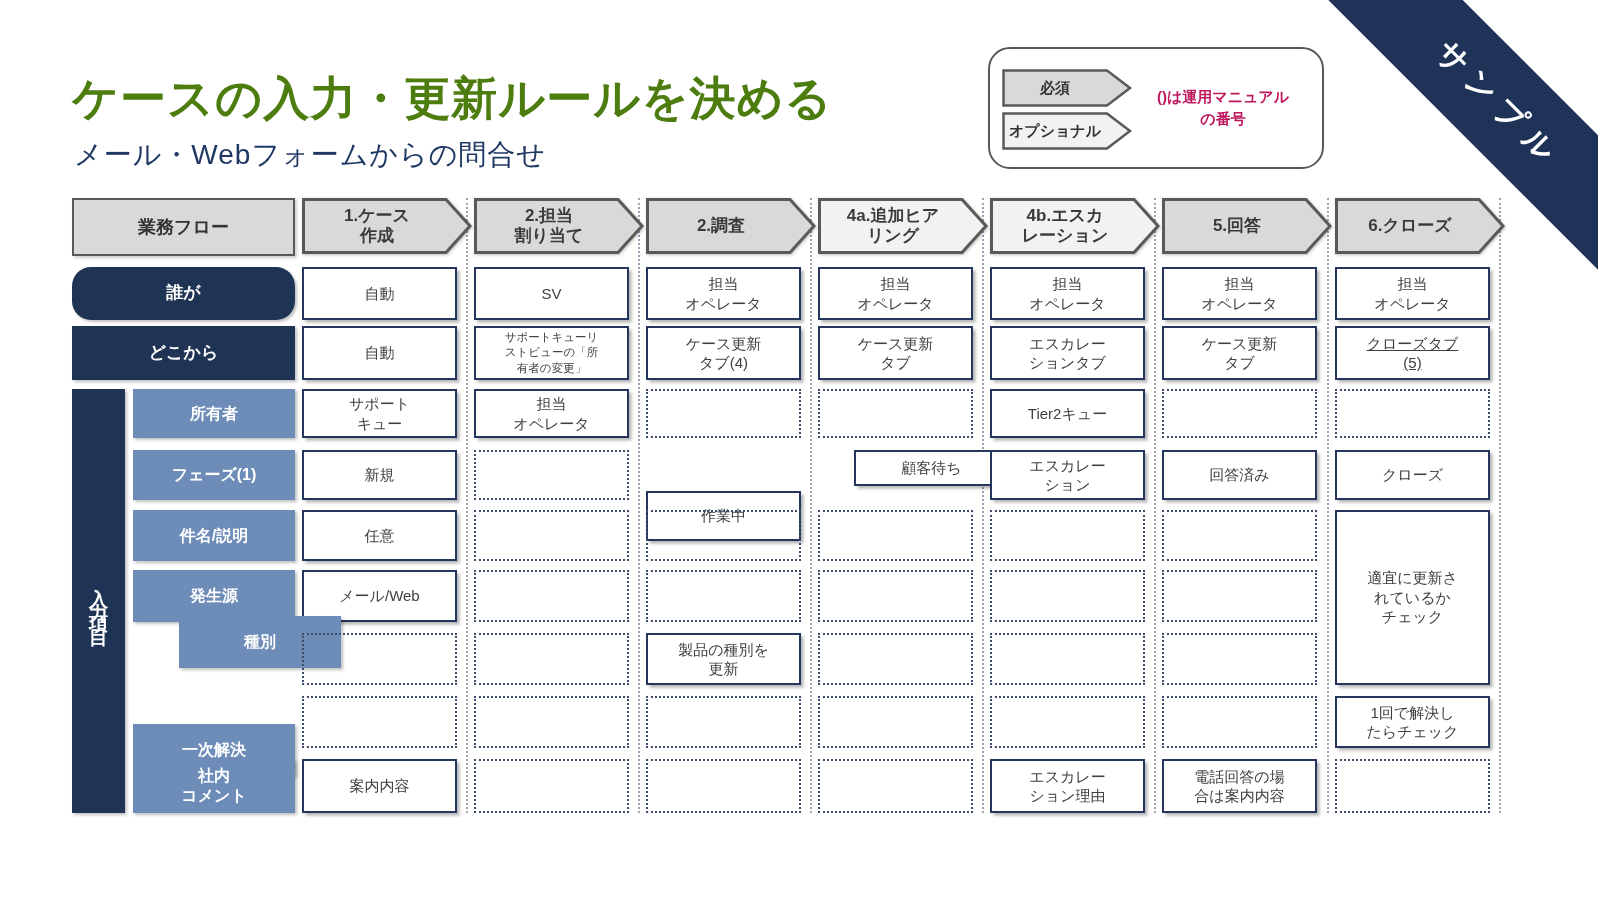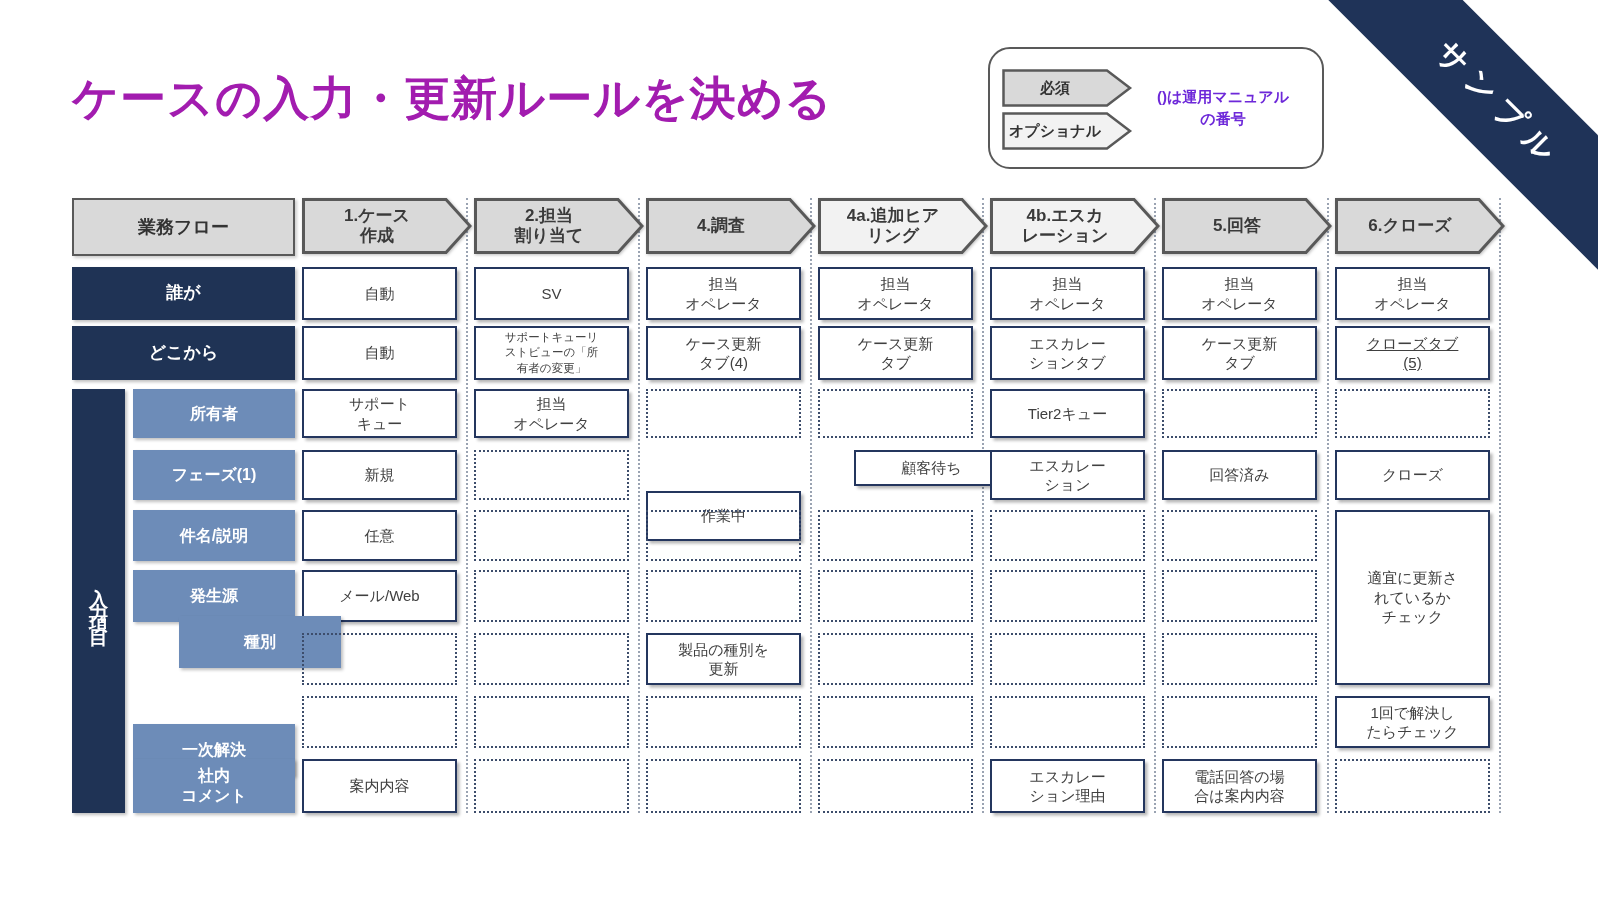--- a/index.html
+++ b/index.html
@@ -4,41 +4,41 @@
 <style>
   html,body{margin:0;padding:0;background:#fff;}
   #stage{
     position:relative;width:1598px;height:897px;background:#ffffff;overflow:hidden;
     font-family:"Liberation Sans","DejaVu Sans",sans-serif;
   }
   .abs{position:absolute;}
   
   .title{
     left:72px;top:68px;width:1000px;
-    font-size:46px;font-weight:bold;color:#a21caf;letter-spacing:1px;
+    font-size:46px;font-weight:bold;color:#4d7c0f;letter-spacing:1px;
   }
   .subtitle{
     left:74px;top:136px;width:900px;
     font-size:28px;color:#1f3864;letter-spacing:1px;
   }
   
   .legend-box{
     left:988px;top:47px;width:332px;height:118px;
     border:2.5px solid #595959;border-radius:22px;background:#fff;
   }
   .legend-arrow{left:12px;width:132px;height:56px;}
   .legend-arrow .alabel{
     position:absolute;left:0;top:0;width:106px;height:38px;
     display:flex;align-items:center;justify-content:center;
     font-size:15px;font-weight:bold;color:#333;
   }
   .legend-note{
     left:142px;top:0;width:182px;height:118px;
     display:flex;align-items:center;justify-content:center;text-align:center;
-    font-size:15px;font-weight:bold;color:#6d28d9;line-height:1.5;white-space:pre-line;
+    font-size:15px;font-weight:bold;color:#be185d;line-height:1.5;white-space:pre-line;
   }
   
   .ribbon{
     left:1256px;top:53px;width:480px;height:95px;background:#1f3358;
     transform:rotate(45deg);
     display:flex;align-items:center;justify-content:center;
   }
   .ribbon span{
     color:#fff;font-size:31px;font-weight:bold;letter-spacing:9px;padding-left:9px;
   }
@@ -89,20 +89,21 @@
     background:transparent;border:2px dotted #3d4d6b;box-sizing:border-box;
   }
   .vsep{border-left:2px dotted #9aa3b2;width:0;}
 </style>
 </head>
 <body>
 
 <div id="stage">
 
   <div class="abs title">ケースの入力・更新ルールを決める</div>
+  <div class="abs subtitle">メール・Webフォームからの問合せ</div>
 
   <div class="abs legend-box">
     <div class="abs legend-arrow" style="top:20px">
       <svg width="132" height="38" viewBox="0 0 132 38">
         <polygon points="1.5,1.5 105,1.5 128,19 105,36.5 1.5,36.5" fill="#d9d9d9" stroke="#595959" stroke-width="2.5"></polygon>
       </svg>
       <div class="alabel">必須</div>
     </div>
     <div class="abs legend-arrow" style="top:63px">
       <svg width="132" height="38" viewBox="0 0 132 38">
@@ -143,21 +144,21 @@
         <svg width="170" height="56" viewBox="0 0 170 56">
           <polygon points="1.5,1.5 144,1.5 168,28 144,54.5 1.5,54.5" fill="#d9d9d9" stroke="#595959" stroke-width="3"></polygon>
         </svg>
         <div class="slabel">2.担当
 割り当て</div>
       </div>
       <div class="abs step" style="left: 646px; top: 198px;">
         <svg width="170" height="56" viewBox="0 0 170 56">
           <polygon points="1.5,1.5 144,1.5 168,28 144,54.5 1.5,54.5" fill="#d9d9d9" stroke="#595959" stroke-width="3"></polygon>
         </svg>
-        <div class="slabel">4.調査</div>
+        <div class="slabel">2.調査</div>
       </div>
       <div class="abs step" style="left: 818px; top: 198px;">
         <svg width="170" height="56" viewBox="0 0 170 56">
           <polygon points="1.5,1.5 144,1.5 168,28 144,54.5 1.5,54.5" fill="#f2f2f2" stroke="#595959" stroke-width="3"></polygon>
         </svg>
         <div class="slabel">4a.追加ヒア
 リング</div>
       </div>
       <div class="abs step" style="left: 990px; top: 198px;">
         <svg width="170" height="56" viewBox="0 0 170 56">
@@ -171,21 +172,21 @@
           <polygon points="1.5,1.5 144,1.5 168,28 144,54.5 1.5,54.5" fill="#d9d9d9" stroke="#595959" stroke-width="3"></polygon>
         </svg>
         <div class="slabel">5.回答</div>
       </div>
       <div class="abs step" style="left: 1335px; top: 198px;">
         <svg width="170" height="56" viewBox="0 0 170 56">
           <polygon points="1.5,1.5 144,1.5 168,28 144,54.5 1.5,54.5" fill="#d9d9d9" stroke="#595959" stroke-width="3"></polygon>
         </svg>
         <div class="slabel">6.クローズ</div>
       </div>
-      <div class="abs lbl-dark" style="left: 72px; width: 223px; top: 267px; height: 53px;">誰が</div>
+      <div class="abs lbl-dark" style="left: 72px; width: 223px; top: 267px; height: 53px; border-radius: 19px;">誰が</div>
       <div class="abs cell-filled" style="left: 302px; width: 155px; top: 267px; height: 53px;">自動</div>
       <div class="abs cell-filled" style="left: 474px; width: 155px; top: 267px; height: 53px;">SV</div>
       <div class="abs cell-filled" style="left: 646px; width: 155px; top: 267px; height: 53px;">担当
 オペレータ</div>
       <div class="abs cell-filled" style="left: 818px; width: 155px; top: 267px; height: 53px;">担当
 オペレータ</div>
       <div class="abs cell-filled" style="left: 990px; width: 155px; top: 267px; height: 53px;">担当
 オペレータ</div>
       <div class="abs cell-filled" style="left: 1162px; width: 155px; top: 267px; height: 53px;">担当
 オペレータ</div>

